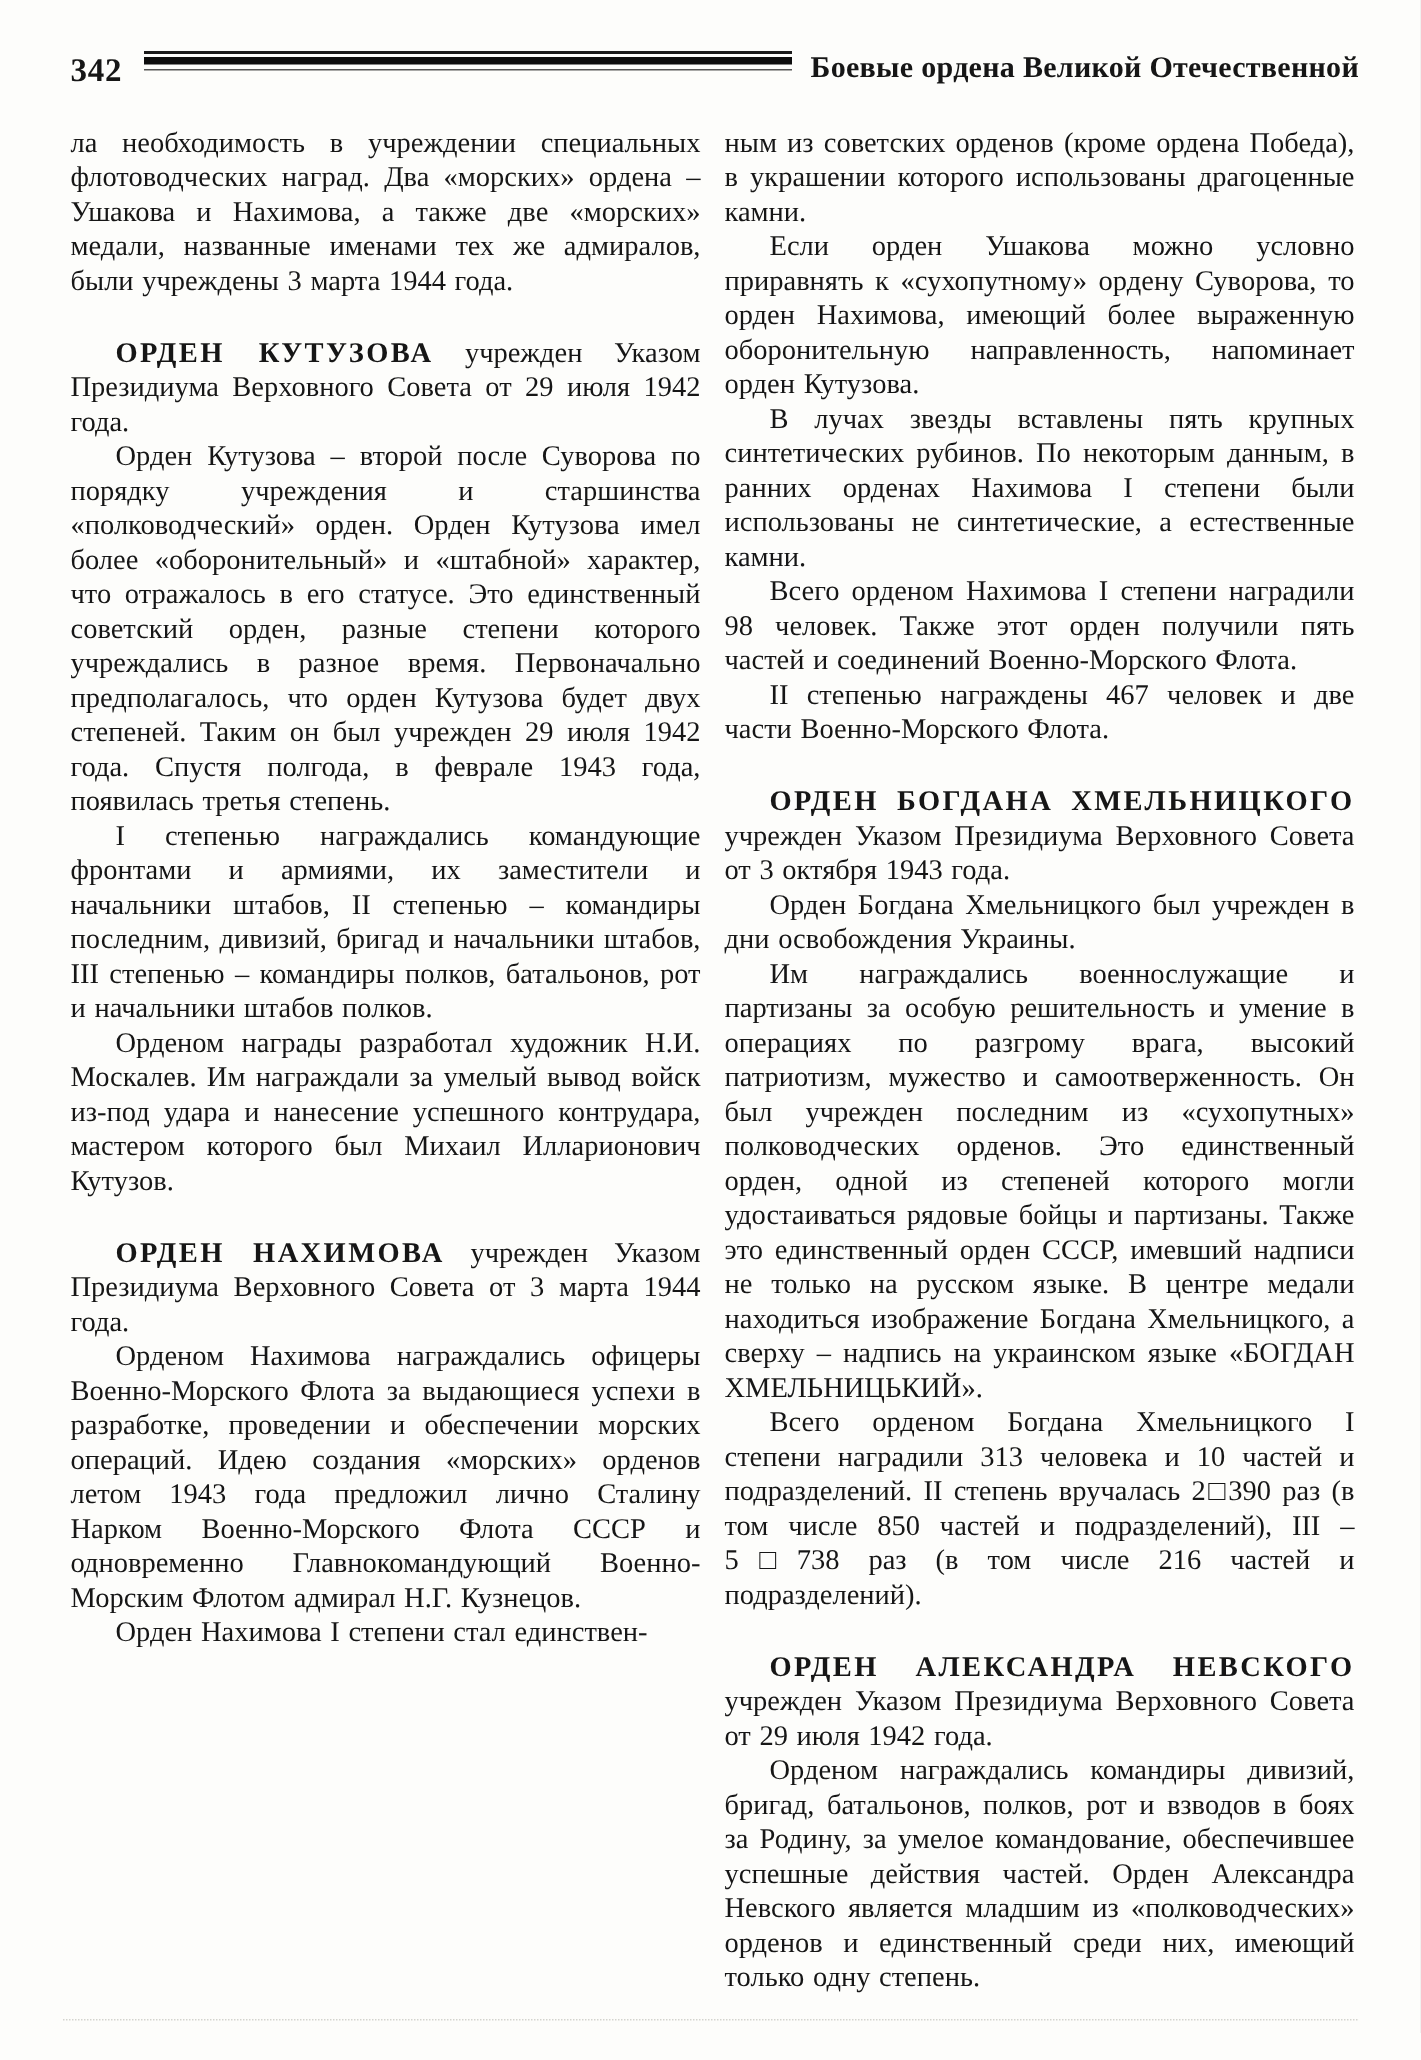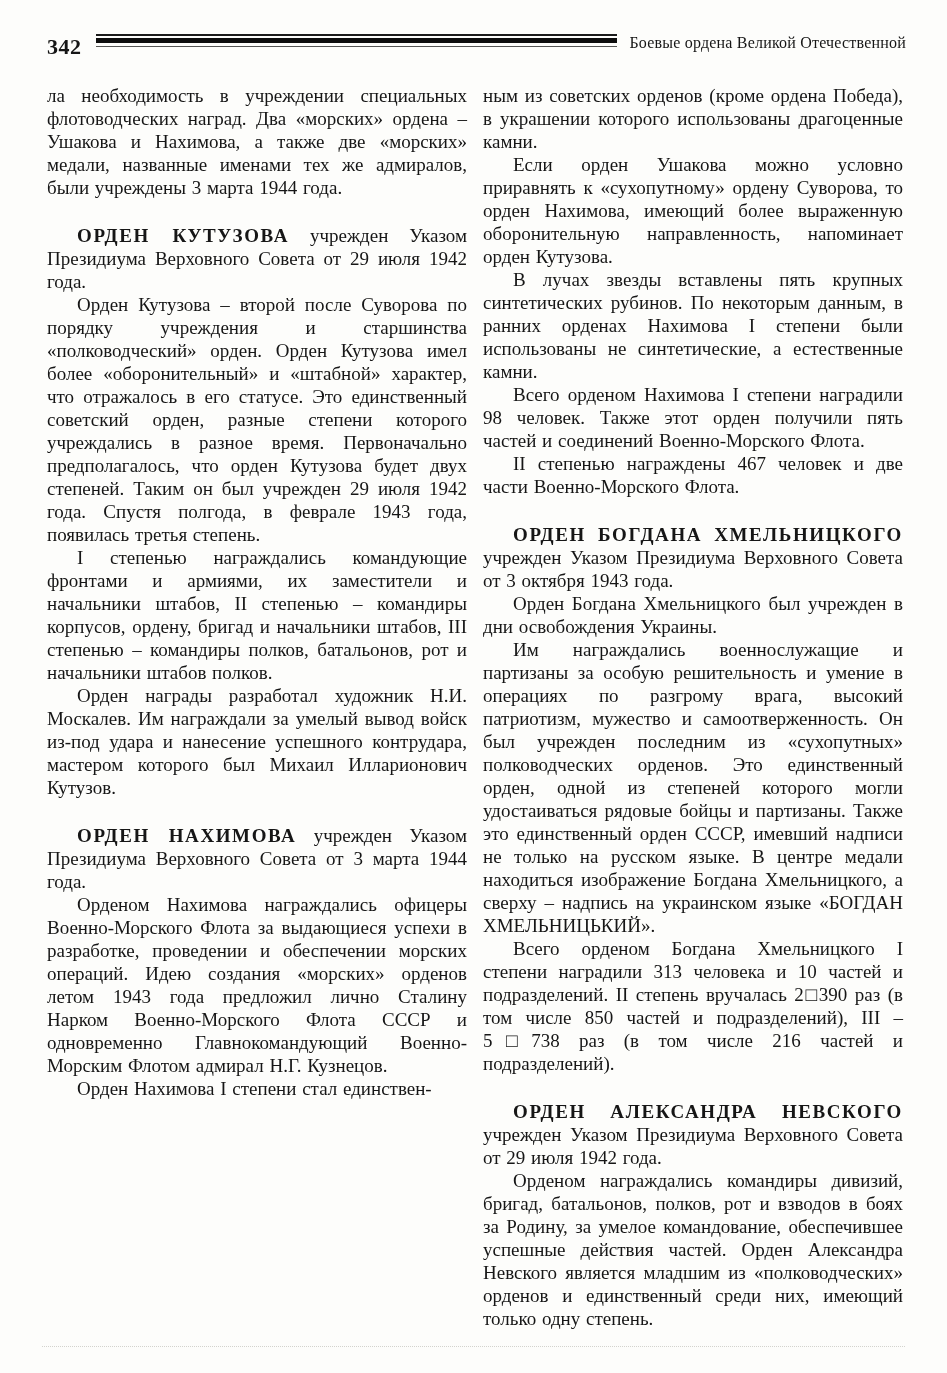--- a/index.html
+++ b/index.html
@@ -20,21 +20,21 @@
   }
   .pagenum{
     font-size:22px;font-weight:bold;letter-spacing:.5px;
     white-space:nowrap;
   }
   .rule{flex:1;margin:0 12px 0 14px;}
   .rule .r1{height:2px;background:#1b1b1b;}
   .rule .r2{height:5px;background:#0d0d0d;margin-top:2px;}
   .rule .r3{height:1px;background:#2a2a2a;margin-top:3px;opacity:.8;}
   .runtitle{
-    font-size:16px;font-weight:normal;white-space:nowrap;
+    font-size:20px;font-weight:bold;white-space:nowrap;
     letter-spacing:.2px;
   }
   
   .cols{
     display:flex;gap:16px;
     padding:24px 40px 0 47px;
   }
   .col{width:420px;box-sizing:border-box;}
   .col p{
     margin:0;
@@ -68,22 +68,22 @@
     </div>
     <span class="runtitle">Боевые ордена Великой Отечественной</span>
   </div>
 
   <div class="cols">
 
     <div class="col">
       <p class="cont">ла необходимость в учреждении специальных флотоводческих наград. Два «морских» ордена – Ушакова и Нахимова, а также две «морских» медали, названные именами тех же адмиралов, были учреждены 3 марта 1944 года.</p>
       <p class="sect"><span class="rh">ОРДЕН КУТУЗОВА</span> <span>учрежден Указом Президиума Верховного Совета от 29 июля 1942 года.</span></p>
       <p>Орден Кутузова – второй после Суворова по порядку учреждения и старшинства «полководческий» орден. Орден Кутузова имел более «оборонительный» и «штабной» характер, что отражалось в его статусе. Это единственный советский орден, разные степени которого учреждались в разное время. Первоначально предполагалось, что орден Кутузова будет двух степеней. Таким он был учрежден 29 июля 1942 года. Спустя полгода, в феврале 1943 года, появилась третья степень.</p>
-      <p>I степенью награждались командующие фронтами и армиями, их заместители и начальники штабов, II степенью – командиры корпусов, ордену, бригад и начальники штабов, III степенью – командиры полков, батальонов, рот и начальники штабов полков.</p>
-      <p>Орден награды разработал художник Н.И. Москалев. Им награждали за умелый вывод войск из-под удара и нанесение успешного контрудара, мастером которого был Михаил Илларионович Кутузов.</p>
+      <p>I степенью награждались командующие фронтами и армиями, их заместители и начальники штабов, II степенью – командиры последним, дивизий, бригад и начальники штабов, III степенью – командиры полков, батальонов, рот и начальники штабов полков.</p>
+      <p>Орденом награды разработал художник Н.И. Москалев. Им награждали за умелый вывод войск из-под удара и нанесение успешного контрудара, мастером которого был Михаил Илларионович Кутузов.</p>
       <p class="sect"><span class="rh">ОРДЕН НАХИМОВА</span> <span>учрежден Указом Президиума Верховного Совета от 3 марта 1944 года.</span></p>
       <p>Орденом Нахимова награждались офицеры Военно-Морского Флота за выдающиеся успехи в разработке, проведении и обеспечении морских операций. Идею создания «морских» орденов летом 1943 года предложил лично Сталину Нарком Военно-Морского Флота СССР и одновременно Главнокомандующий Военно-Морским Флотом адмирал Н.Г. Кузнецов.</p>
       <p>Орден Нахимова I степени стал единствен-</p>
     </div>
 
     <div class="col">
       <p class="cont">ным из советских орденов (кроме ордена Победа), в украшении которого использованы драгоценные камни.</p>
       <p>Если орден Ушакова можно условно приравнять к «сухопутному» ордену Суворова, то орден Нахимова, имеющий более выраженную оборонительную направленность, напоминает орден Кутузова.</p>
       <p>В лучах звезды вставлены пять крупных синтетических рубинов. По некоторым данным, в ранних орденах Нахимова I степени были использованы не синтетические, а естественные камни.</p>
       <p>Всего орденом Нахимова I степени наградили 98 человек. Также этот орден получили пять частей и соединений Военно-Морского Флота.</p>

